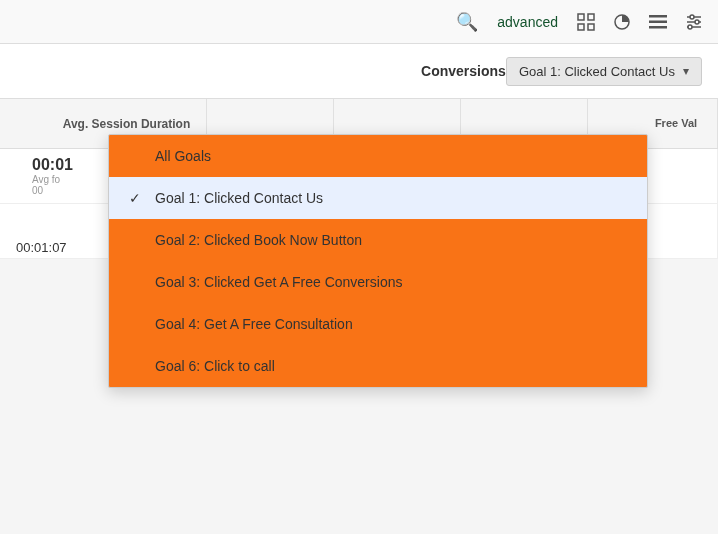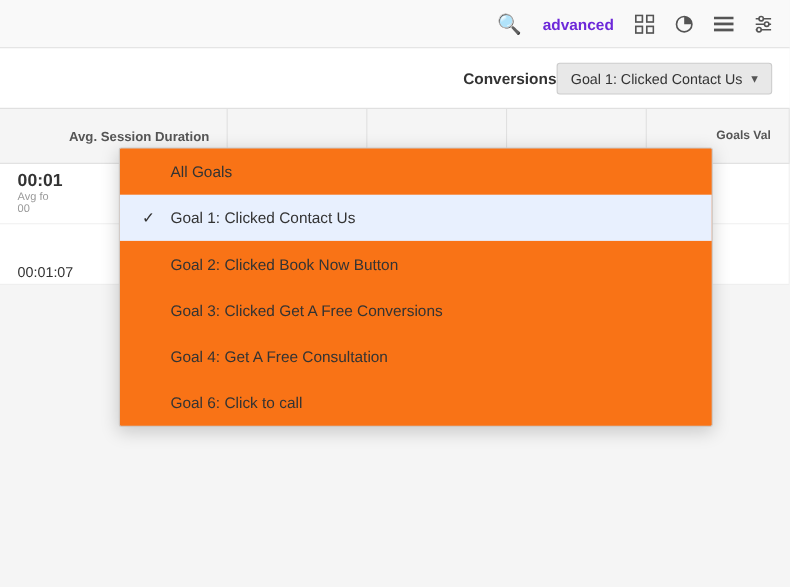--- a/index.html
+++ b/index.html
@@ -32,23 +32,23 @@
       height: 32px;
       display: flex;
       align-items: center;
       justify-content: center;
       cursor: pointer;
       color: #555;
       font-size: 18px;
     }
 
     .toolbar-advanced {
-      color: #6d28d9;
+      color: #14532d;
       font-size: 14px;
-      font-weight: 700;
+      font-weight: 400;
       padding: 0 8px;
       cursor: pointer;
     }
 
     .toolbar-icon-btn {
       width: 32px;
       height: 32px;
       display: flex;
       align-items: center;
       justify-content: center;
@@ -227,26 +227,26 @@
 </div>
 
 <div class="table-header">
   <div class="th-cell col-wide" style="width:160px;">
     <span>Avg. Session Duration</span>
   </div>
   <div class="th-cell" style="width:80px;"></div>
   <div class="th-cell" style="width:80px;"></div>
   <div class="th-cell" style="width:80px;"></div>
   <div class="th-cell" style="flex:1;">
-    <span style="font-size:11px;line-height:1.3;">Goals Val</span>
+    <span style="font-size:11px;line-height:1.3;">Free Val</span>
   </div>
 </div>
 
 <div class="table-row">
-  <div class="td-cell col-wide" style="width:160px; flex-direction:column; align-items:flex-start; padding-left:16px;">
+  <div class="td-cell col-wide" style="width:160px; flex-direction:column; align-items:flex-start; padding-left:32px;">
     <span style="font-size:16px; font-weight:bold;">00:01</span>
     <span style="font-size:10px; color:#999;">Avg fo</span>
     <span style="font-size:10px; color:#999;">00</span>
   </div>
   <div class="td-cell" style="width:80px;"></div>
   <div class="td-cell" style="width:80px;"></div>
   <div class="td-cell" style="width:80px;"></div>
   <div class="td-cell" style="flex:1;">
     <span>0.0</span>
   </div>

